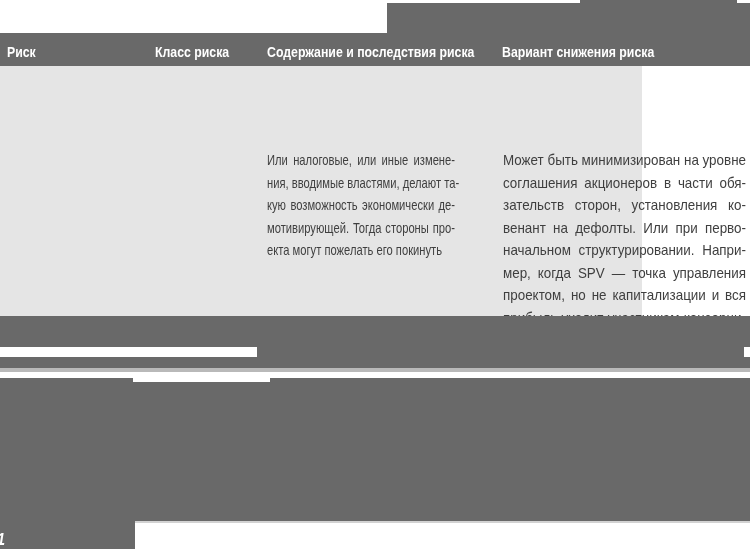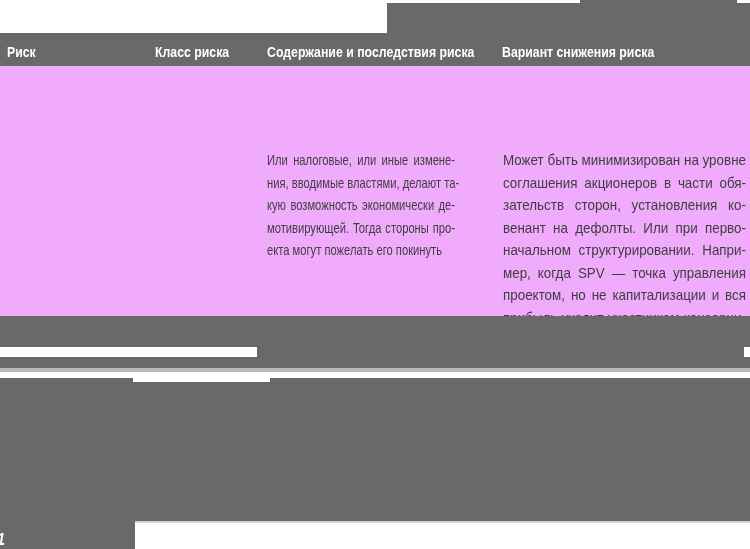--- a/index.html
+++ b/index.html
@@ -13,21 +13,21 @@
   .dark{background:#696969;}
   .lightband{background:#b9b9b9;}
   .white{background:#ffffff;}
   
   .header-bar{left:0;top:33px;width:750px;height:33px;background:#696969;}
   .hcell{
     position:absolute;top:10px;color:#ffffff;font-weight:bold;font-size:15px;
     white-space:nowrap;transform:scaleX(0.82);transform-origin:0 0;letter-spacing:0;
   }
   
-  .table-body{left:0;top:66px;width:750px;height:250px;background:#f0abfc;}
+  .table-body{left:0;top:66px;width:642px;height:250px;background:#e5e5e5;}
   .textblock{
     position:absolute;color:#3f3f3f;font-size:15px;line-height:22.5px;
     transform-origin:0 0;
   }
   .textblock .tline{
     text-align:justify;text-align-last:justify;white-space:nowrap;height:22.5px;overflow:visible;
   }
   .textblock .tline.tlast{text-align-last:left;}
   #content-block{left:267px;top:83px;width:252px;transform:scaleX(0.746);}
   #mitigation-block{left:503px;top:83px;width:272px;transform:scaleX(0.8934);}

